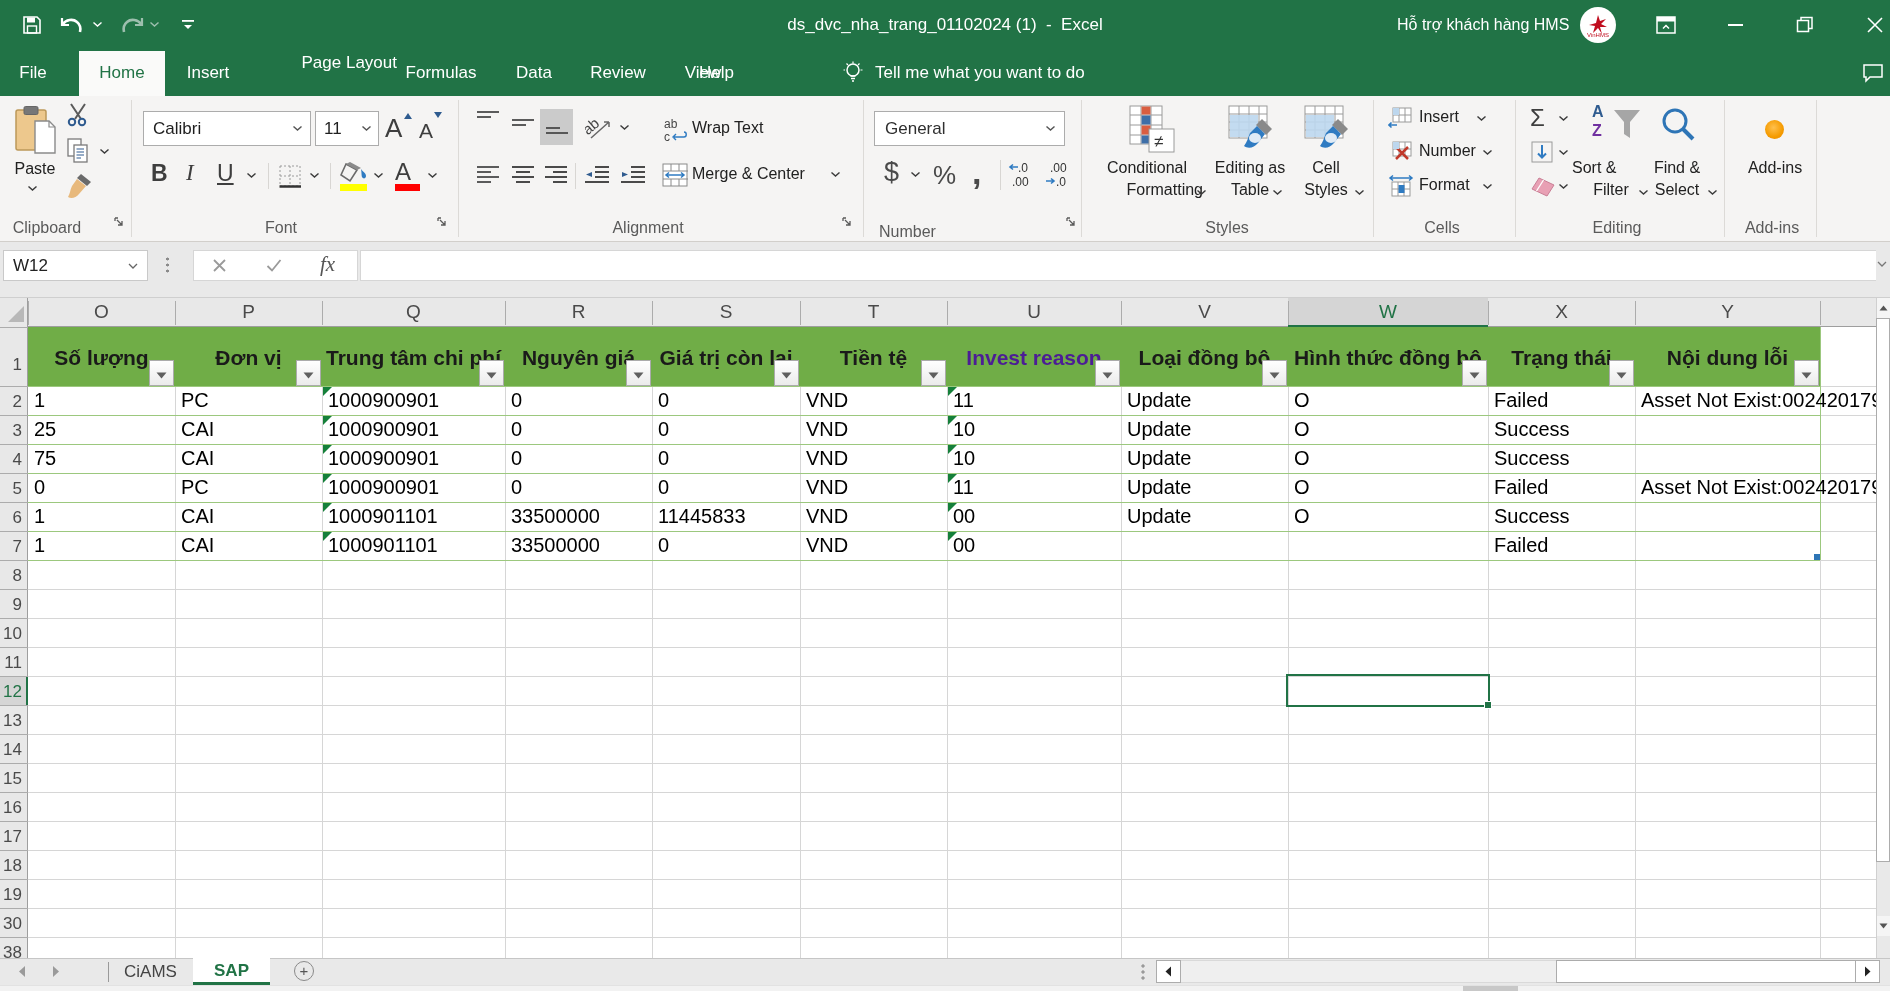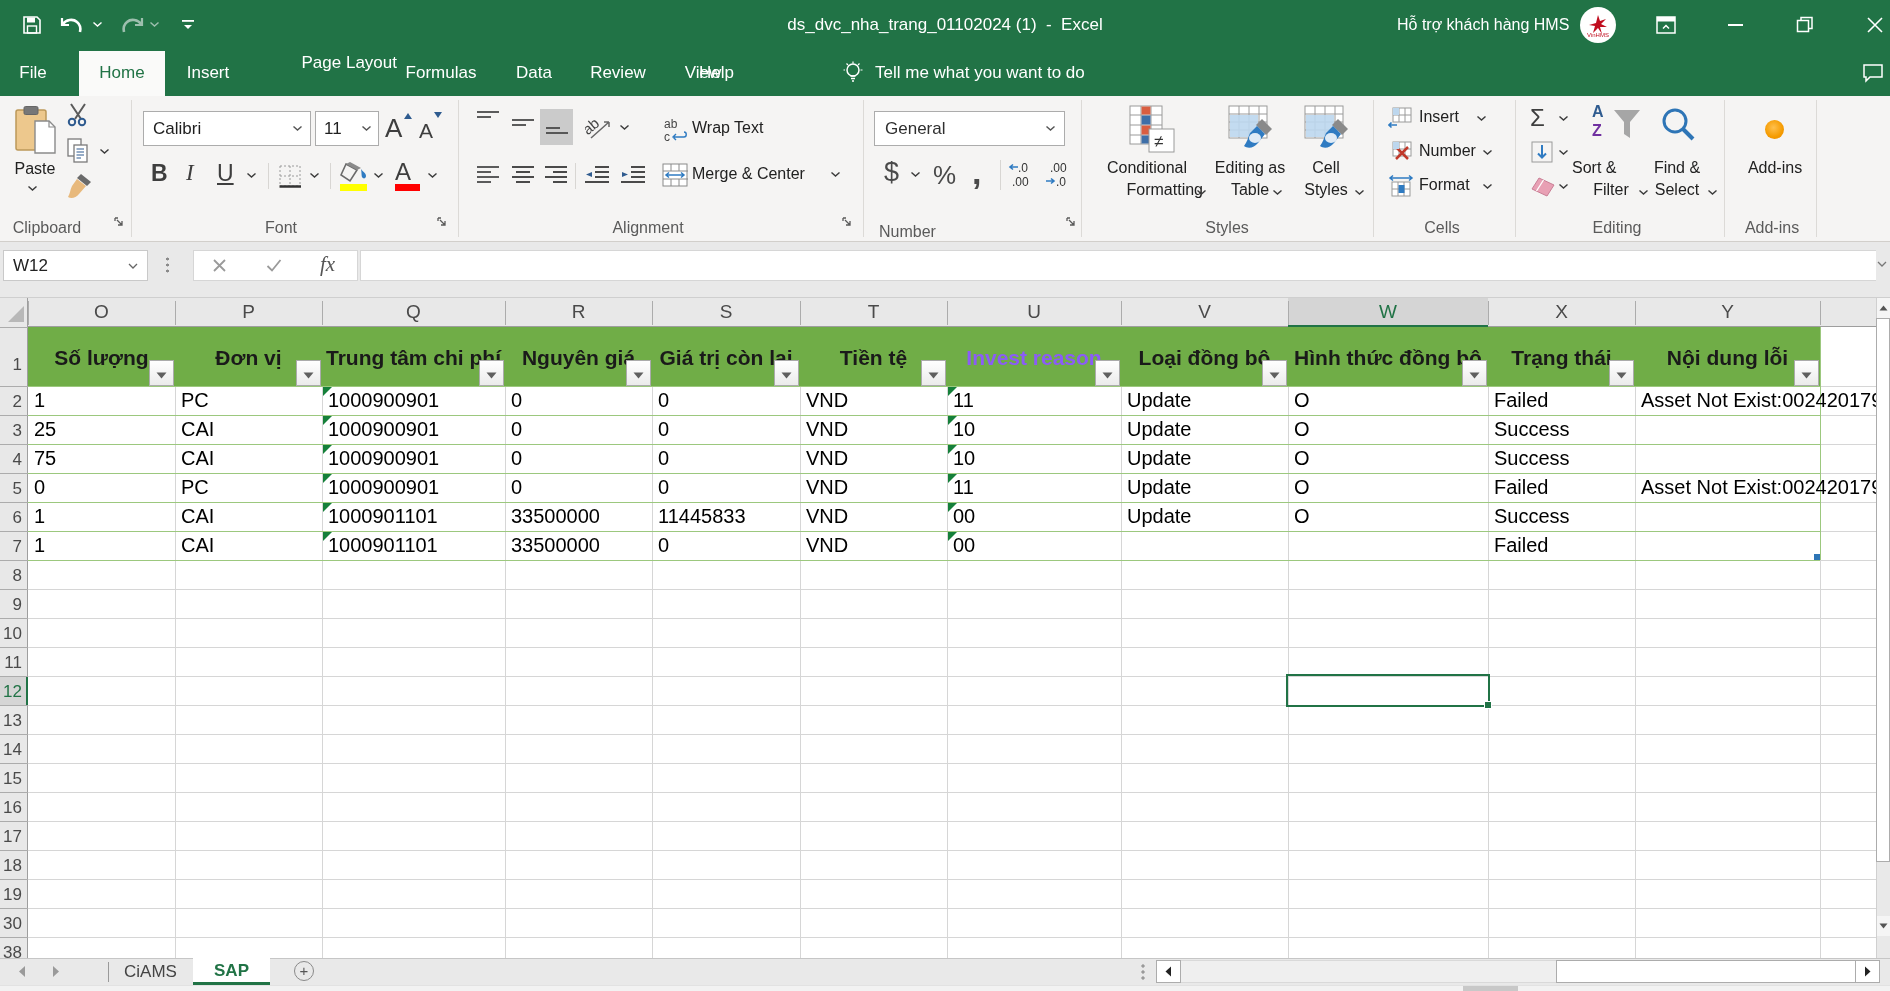--- a/index.html
+++ b/index.html
@@ -485,21 +485,21 @@
 <div class="ab" style="left:1820px;top:473px;width:56px;height:1px;background:#D6D6D6"></div>
 <div class="ab" style="left:1820px;top:502px;width:56px;height:1px;background:#D6D6D6"></div>
 <div class="ab" style="left:1820px;top:531px;width:56px;height:1px;background:#D6D6D6"></div>
 <div class="ab" style="left:28px;top:327px;width:1792px;height:59px;background:#70AD47"></div>
 <div class="ab" style="left:28px;top:346px;width:147px;text-align:center;font-size:21px;font-weight:bold;color:#1a1a1a;white-space:nowrap">Số lượng</div>
 <div class="ab" style="left:175px;top:346px;width:147px;text-align:center;font-size:21px;font-weight:bold;color:#1a1a1a;white-space:nowrap">Đơn vị</div>
 <div class="ab" style="left:322px;top:346px;width:183px;text-align:center;font-size:21px;font-weight:bold;color:#1a1a1a;white-space:nowrap">Trung tâm chi phí</div>
 <div class="ab" style="left:505px;top:346px;width:147px;text-align:center;font-size:21px;font-weight:bold;color:#1a1a1a;white-space:nowrap">Nguyên giá</div>
 <div class="ab" style="left:652px;top:346px;width:148px;text-align:center;font-size:21px;font-weight:bold;color:#1a1a1a;white-space:nowrap">Giá trị còn lại</div>
 <div class="ab" style="left:800px;top:346px;width:147px;text-align:center;font-size:21px;font-weight:bold;color:#1a1a1a;white-space:nowrap">Tiền tệ</div>
-<div class="ab" style="left:947px;top:346px;width:174px;text-align:center;font-size:21px;font-weight:bold;color:#8b5cf6;white-space:nowrap">Invest reason</div>
+<div class="ab" style="left:947px;top:346px;width:174px;text-align:center;font-size:21px;font-weight:bold;color:#4c1d95;white-space:nowrap">Invest reason</div>
 <div class="ab" style="left:1121px;top:346px;width:167px;text-align:center;font-size:21px;font-weight:bold;color:#1a1a1a;white-space:nowrap">Loại đồng bộ</div>
 <div class="ab" style="left:1288px;top:346px;width:200px;text-align:center;font-size:21px;font-weight:bold;color:#1a1a1a;white-space:nowrap">Hình thức đồng bộ</div>
 <div class="ab" style="left:1488px;top:346px;width:147px;text-align:center;font-size:21px;font-weight:bold;color:#1a1a1a;white-space:nowrap">Trạng thái</div>
 <div class="ab" style="left:1635px;top:346px;width:185px;text-align:center;font-size:21px;font-weight:bold;color:#1a1a1a;white-space:nowrap">Nội dung lỗi</div>
 <div class="ab" style="left:149px;top:360px;width:25px;height:26px;background:linear-gradient(#ffffff,#ebebeb);border:1px solid #ABABAB"></div>
 <svg class="ab" style="left:156px;top:372px" width="11" height="7" viewBox="0 0 11 7">
     <path d="M0.5 0.5 H10.5 L5.5 6.5 Z" fill="#5f5f5f"></path>
   </svg>
 <div class="ab" style="left:296px;top:360px;width:25px;height:26px;background:linear-gradient(#ffffff,#ebebeb);border:1px solid #ABABAB"></div>
 <svg class="ab" style="left:303px;top:372px" width="11" height="7" viewBox="0 0 11 7">

